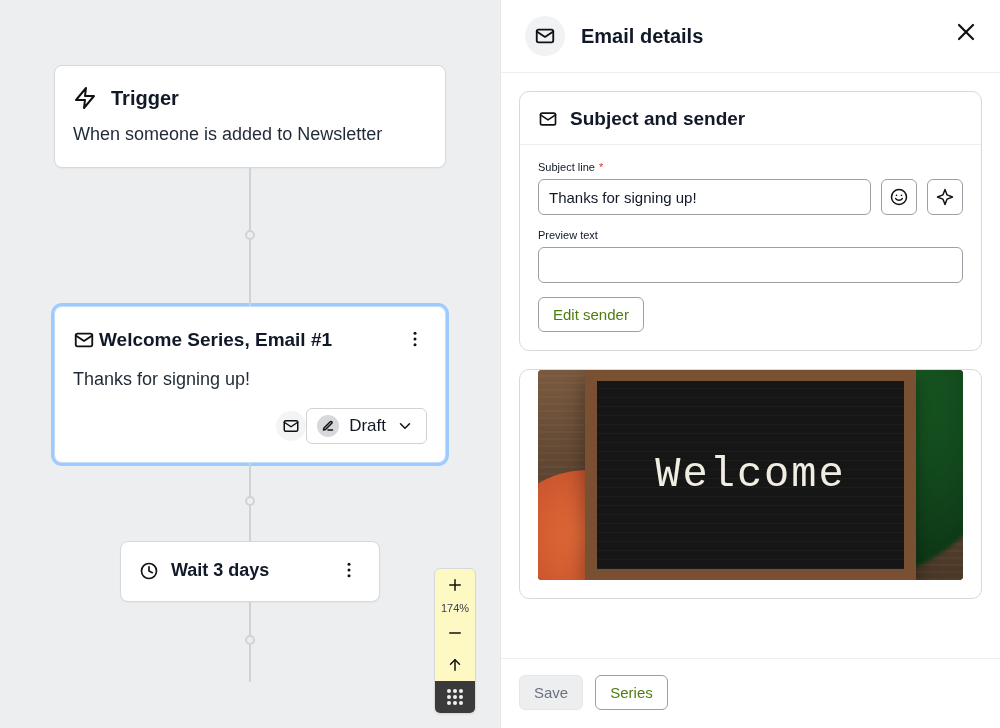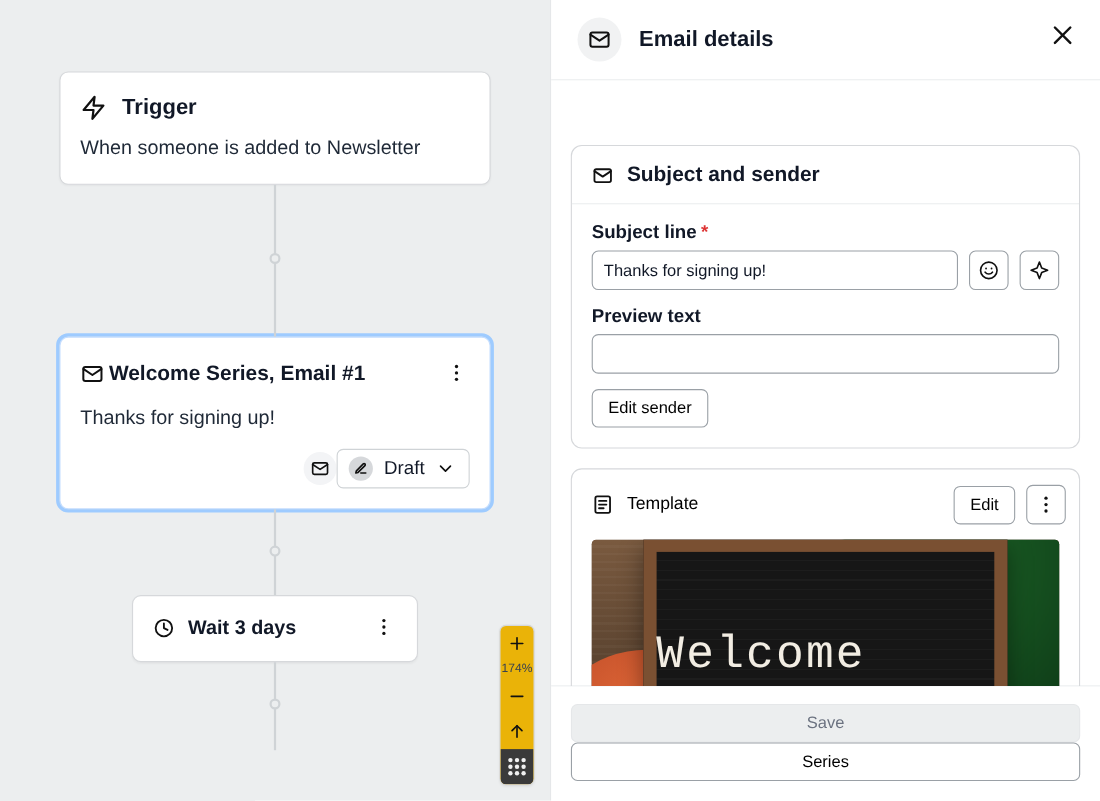--- a/index.html
+++ b/index.html
@@ -30,62 +30,62 @@
 
   .wait-node { width: 260px; padding: 18px 18px 20px; margin: 0 auto; margin-top: 0; }
   .wait-head { display: flex; align-items: center; gap: 12px; position: relative; }
   .wait-title { font-size: 18px; font-weight: 700; color: #111827; text-align: center; }
   .wait-time { font-size: 18px; color: #111827; margin-top: 16px; }
 
   .edge { width: 2px; background: #cfd3d6; margin: 0 auto; position: relative; }
   .edge-port { width: 10px; height: 10px; border-radius: 50%; background: #eceeef; border: 2px solid #cfd3d6; position: absolute; left: 50%; transform: translateX(-50%); }
 
   
-  .zoom { position: absolute; right: 14px; bottom: 14px; width: 32px; background: #eab308; border: 1px solid #d6d8db; border-radius: 6px; overflow: hidden; box-shadow: 0 1px 2px rgba(0,0,0,0.05); }
+  .zoom { position: absolute; right: 24px; bottom: 14px; width: 42px; background: #fef9c3; border: 1px solid #d6d8db; border-radius: 6px; overflow: hidden; box-shadow: 0 1px 2px rgba(0,0,0,0.05); }
   .zoom .zbtn { height: 32px; display: flex; align-items: center; justify-content: center; cursor: pointer; }
   .zoom .zlabel { font-size: 11px; color: #374151; text-align: center; padding: 1px 0 3px; }
   .zoom .zbtn.active { background: #3a3a3a; }
   .zoom .grid9 { display: grid; grid-template-columns: repeat(3,4px); grid-template-rows: repeat(3,4px); gap: 2px; }
   .zoom .grid9 span { width: 4px; height: 4px; background: #f0f0f0; border-radius: 50%; }
 
   
   .sp-head { display: flex; align-items: center; gap: 16px; padding: 16px 22px 16px 24px; position: relative; border-bottom: 1px solid #eceeef; }
   .sp-icon-circ { width: 40px; height: 40px; border-radius: 50%; background: #f1f2f3; display: flex; align-items: center; justify-content: center; }
   .sp-title { font-size: 20px; font-weight: 700; color: #111827; }
   .sp-close { position: absolute; right: 22px; top: 20px; cursor: pointer; }
 
   .sp-body { flex: 1 1 auto; overflow: auto; padding: 18px; }
-  .card { border: 1px solid #d6d8db; border-radius: 10px; padding: 0; margin-bottom: 18px; margin-top: 41px; }
+  .card { border: 1px solid #d6d8db; border-radius: 10px; padding: 0; margin-bottom: 18px; }
   .card + .card { margin-top: 0; }
   .card-head { display: flex; align-items: center; gap: 12px; padding: 16px 18px 14px; border-bottom: 1px solid #eceeef; }
   .card-head .ch-title { font-size: 19px; font-weight: 700; color: #111827; }
   .card-body { padding: 16px 18px 18px; }
-  .field-label { font-size: 17px; color: #111827; margin-bottom: 6px; font-weight: bold; }
+  .field-label { font-size: 11px; color: #111827; margin-bottom: 6px; }
   .req { color: #d33; margin-left: 4px; }
   .row { display: flex; gap: 10px; align-items: stretch; }
   .text-input { flex: 1 1 auto; border: 1.5px solid #9aa0a6; border-radius: 6px; padding: 8px 10px; font-size: 15px; color: #111827; height: 36px; }
   .sq-btn { width: 36px; height: 36px; border: 1.5px solid #9aa0a6; border-radius: 6px; display: flex; align-items: center; justify-content: center; cursor: pointer; background: #fff; }
   .mt { margin-top: 14px; }
-  .btn { border: 1.5px solid #9aa0a6; border-radius: 6px; padding: 8px 14px; font-size: 15px; background: #fff; cursor: pointer; color: #000000; }
+  .btn { border: 1.5px solid #9aa0a6; border-radius: 6px; padding: 8px 14px; font-size: 15px; background: #fff; cursor: pointer; color: #4d7c0f; }
   .btn.subtle { border-color: #e5e7e9; background: #eceeef; color: #6b7280; }
 
   .template-head { display: flex; align-items: center; justify-content: space-between; padding: 14px 12px 14px 18px; }
   .template-head-left { display: flex; align-items: center; gap: 12px; }
   .template-actions { display: flex; align-items: center; gap: 10px; }
   .template-preview { margin: 0 18px 18px; border-radius: 4px; overflow: hidden; height: 210px; background: linear-gradient(135deg,#6b4f3a 0%, #3a2e23 100%); display:flex; align-items:center; justify-content:center; position: relative; }
   .wood { position:absolute; inset:0; background:
      repeating-linear-gradient(0deg, rgba(255,255,255,0.03) 0 2px, transparent 2px 7px),
      linear-gradient(180deg,#7a5a3f 0%, #5d4531 50%, #4a3726 100%); }
   .leaf { position:absolute; right:-80px; top:-60px; width:300px; height:260px; background: radial-gradient(circle at 30% 30%, #1f6b2a 0%, #0e3a17 70%, transparent 72%); border-radius: 50%; filter: blur(1px); }
   .phone { position:absolute; left:-40px; bottom:-50px; width:180px; height:160px; background: radial-gradient(circle at 50% 40%, #e46b3a 0%, #c6522b 65%, transparent 68%); border-radius: 50%; }
-  .board { position: relative; width: 78%; max-width: 340px; aspect-ratio: 5/3.2; border: 12px solid #7a5032; background: #161616; display:flex; align-items:center; justify-content:flex-start; box-shadow: 0 8px 20px rgba(0,0,0,0.4); }
+  .board { position: relative; width: 78%; max-width: 340px; aspect-ratio: 5/3.2; border: 12px solid #7a5032; background: #161616; display:flex; align-items:center; justify-content:center; box-shadow: 0 8px 20px rgba(0,0,0,0.4); }
   .board::after { content:""; position:absolute; inset:0; background: repeating-linear-gradient(0deg, rgba(255,255,255,0.03) 0 1px, transparent 1px 9px); }
   .board-text { font-family: "Courier New", monospace; color: #f2ede3; font-size: 42px; letter-spacing: 2px; position: relative; z-index: 1; }
 
-  .sp-foot { display: flex; padding: 16px 18px 18px; border-top: 1px solid #eceeef; flex-direction: column; }
+  .sp-foot { display: flex; gap: 12px; padding: 16px 18px 18px; border-top: 1px solid #eceeef; }
 
   svg { display: block; }
 </style>
 </head>
 <body>
 
 <div class="app">
 
   <div class="canvas">
     <div class="flow">
@@ -261,43 +261,20 @@
           </div>
           <div class="field-label mt">Preview text</div>
           <input class="text-input" type="text" style="width: 100%;" value="">
           <div class="mt">
             <button class="btn">Edit sender</button>
           </div>
         </div>
       </div>
 
       <div class="card">
-        <div class="template-head">
-          <div class="template-head-left">
-            <span>
-              <svg width="20" height="20" viewBox="0 0 24 24" fill="none" stroke="#111" stroke-width="2" stroke-linecap="round" stroke-linejoin="round">
-                  <rect x="4" y="3" width="16" height="18" rx="2"></rect>
-                  <line x1="8" y1="8" x2="16" y2="8"></line>
-                  <line x1="8" y1="12" x2="16" y2="12"></line>
-                  <line x1="8" y1="16" x2="13" y2="16"></line>
-                </svg>
-            </span>
-            <span class="ch-title">Template</span>
-          </div>
-          <div class="template-actions">
-            <button class="btn">Edit</button>
-            <div class="sq-btn">
-              <svg width="20" height="20" viewBox="0 0 24 24" fill="#111">
-                  <circle cx="12" cy="5" r="1.8"></circle>
-                  <circle cx="12" cy="12" r="1.8"></circle>
-                  <circle cx="12" cy="19" r="1.8"></circle>
-                </svg>
-            </div>
-          </div>
-        </div>
         <div class="template-preview">
           <div class="wood"></div>
           <div class="leaf"></div>
           <div class="phone"></div>
           <div class="board">
             <div class="board-text">Welcome</div>
           </div>
         </div>
       </div>
 

